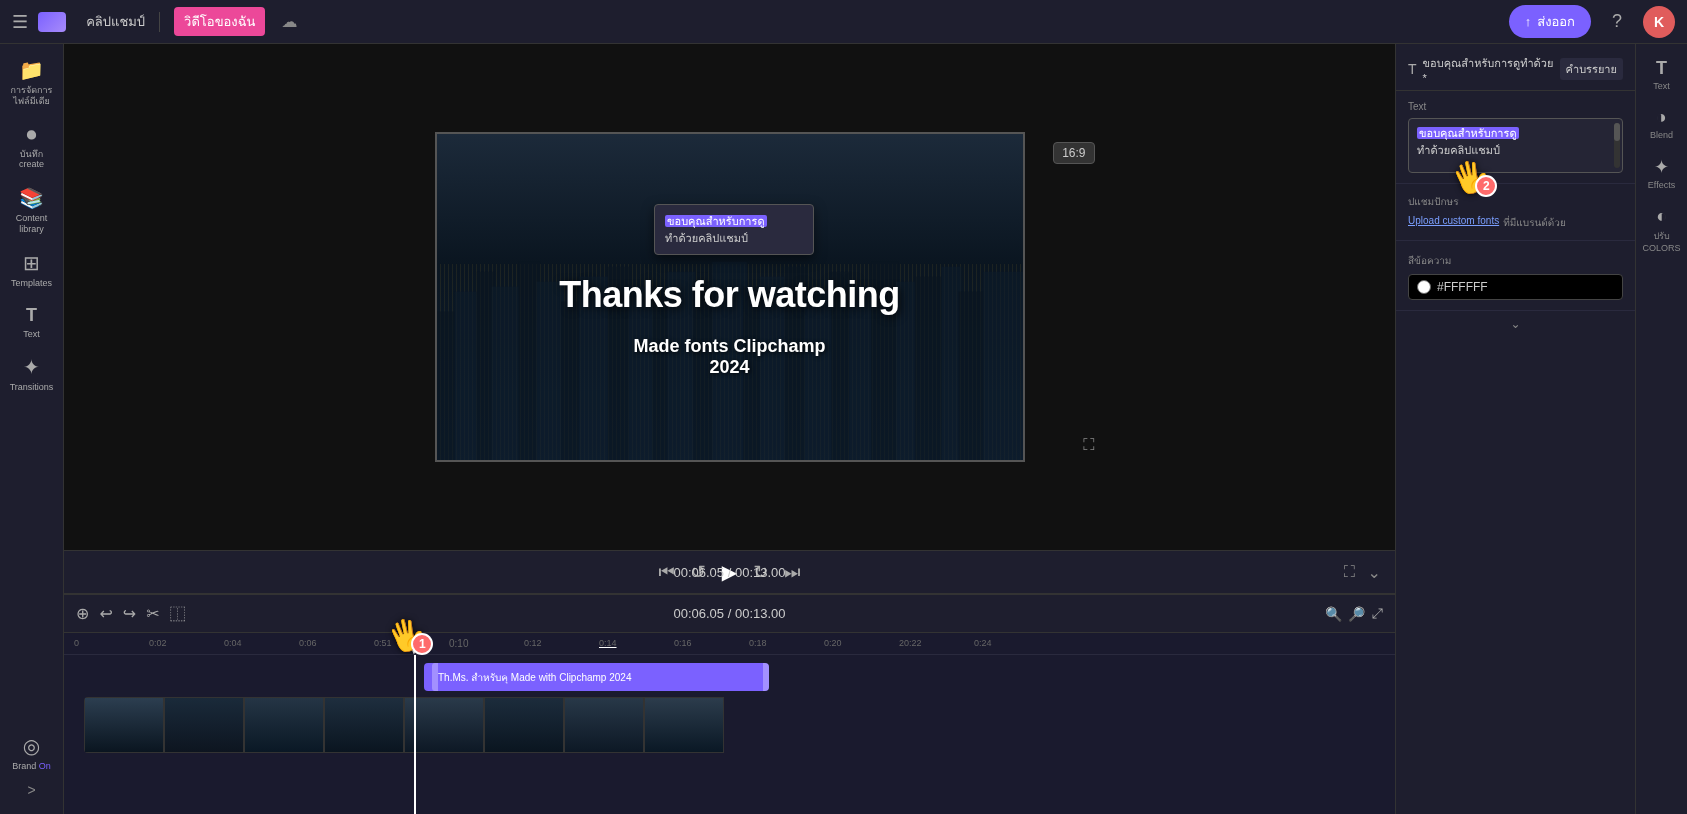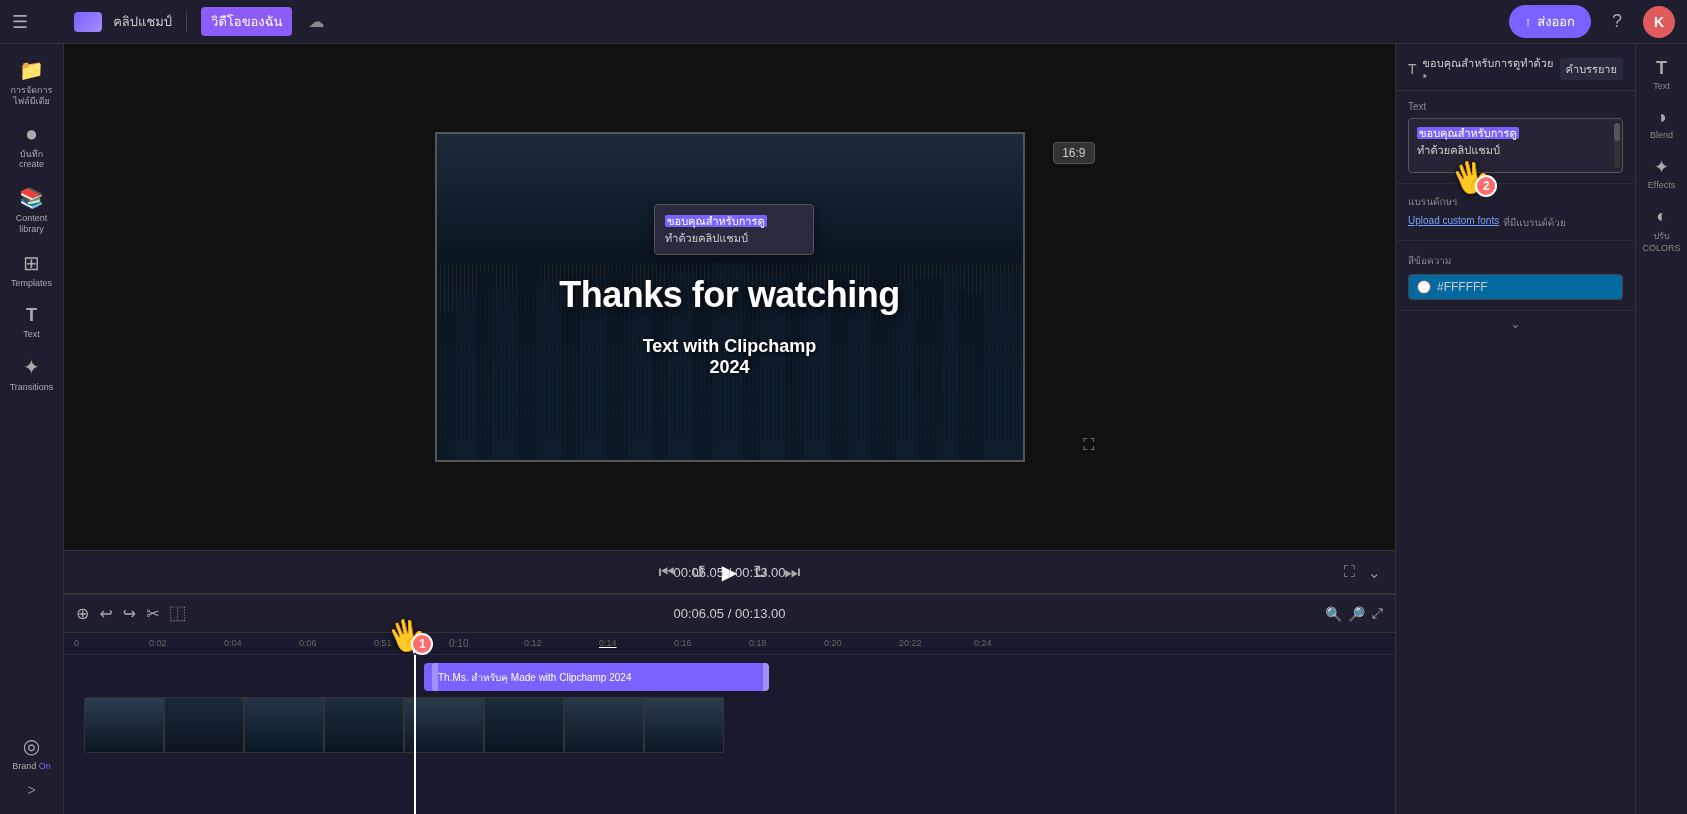--- a/index.html
+++ b/index.html
@@ -1,26 +1,26 @@
 <!DOCTYPE html>
 <html><head>
   <meta charset="utf-8">
   <style>
     * { box-sizing: border-box; margin: 0; padding: 0; }
     body { background: #1a1a2e; color: #fff; font-family: 'Segoe UI', sans-serif; overflow: hidden; width: 1687px; height: 814px; display: flex; flex-direction: column; }
 
     
     .topbar { display: flex; align-items: center; background: #1e1e2e; height: 44px; padding: 0 12px; gap: 10px; border-bottom: 1px solid #333; flex-shrink: 0; }
     .topbar-menu-icon { font-size: 18px; color: #aaa; cursor: pointer; }
-    .topbar-logo { display: flex; align-items: center; gap: 11px; margin-left: 36px; }
+    .topbar-logo { display: flex; align-items: center; gap: 20px; }
     .topbar-logo-icon { width: 28px; height: 20px; background: linear-gradient(135deg, #7b61ff, #a78bfa); border-radius: 4px; }
     .topbar-app-name { font-size: 13px; color: #ccc; }
     .topbar-divider { width: 1px; height: 20px; background: #444; margin: 0 4px; }
     .topbar-tab { font-size: 13px; color: #ccc; padding: 4px 10px; cursor: pointer; border-radius: 4px; }
-    .topbar-tab.active { background: #8b5cf6; color: #fff; }
+    .topbar-tab.active { background: #ec4899; color: #fff; }
     .topbar-cloud-icon { font-size: 16px; color: #888; margin-left: 6px; }
     .topbar-spacer { flex: 1; }
     .topbar-export-btn { background: #7b61ff; color: #fff; border: none; border-radius: 20px; padding: 6px 16px; font-size: 13px; cursor: pointer; display: flex; align-items: center; gap: 6px; }
     .topbar-help-icon { font-size: 18px; color: #aaa; cursor: pointer; width: 32px; height: 32px; display: flex; align-items: center; justify-content: center; }
     .topbar-avatar { width: 32px; height: 32px; background: #e05c5c; border-radius: 50%; display: flex; align-items: center; justify-content: center; font-size: 14px; font-weight: bold; color: #fff; }
 
     
     .main-area { display: flex; flex: 1; overflow: hidden; }
 
     
@@ -84,21 +84,21 @@
     .rp-section-label { font-size: 10px; color: #888; margin-bottom: 6px; }
 
     .rp-font-label { font-size: 10px; color: #888; margin-bottom: 4px; }
     .rp-font-selector { background: #252535; border: 1px solid #444; border-radius: 4px; padding: 5px 8px; font-size: 12px; color: #ccc; width: 100%; cursor: pointer; display: flex; justify-content: space-between; align-items: center; }
     .rp-size-label { font-size: 10px; color: #888; margin-bottom: 6px; margin-top: 8px; }
     .rp-slider-track { height: 4px; background: #333; border-radius: 2px; position: relative; margin: 4px 0 8px; }
     .rp-slider-fill { height: 100%; background: #7b61ff; border-radius: 2px; width: 60%; }
     .rp-slider-thumb { width: 14px; height: 14px; background: #7b61ff; border-radius: 50%; position: absolute; top: -5px; left: 58%; cursor: pointer; }
 
     .rp-color-label { font-size: 10px; color: #888; margin-bottom: 6px; margin-top: 2px; }
-    .rp-color-swatch { display: flex; align-items: center; gap: 6px; background: #0369a1; border: 1px solid #444; border-radius: 4px; padding: 5px 8px; cursor: pointer; }
+    .rp-color-swatch { display: flex; align-items: center; gap: 6px; background: #000000; border: 1px solid #444; border-radius: 4px; padding: 5px 8px; cursor: pointer; }
     .color-circle { width: 14px; height: 14px; border-radius: 50%; border: 1px solid #666; }
     .rp-color-hex { font-size: 12px; color: #ccc; }
     .rp-save-link { font-size: 10px; color: #7b9fff; cursor: pointer; margin-top: 6px; display: inline-block; }
 
     
     .right-icon-bar { width: 52px; background: #1e1e2e; border-left: 1px solid #333; display: flex; flex-direction: column; align-items: center; padding: 8px 0; gap: 4px; flex-shrink: 0; }
     .rib-item { display: flex; flex-direction: column; align-items: center; gap: 2px; padding: 6px 4px; cursor: pointer; border-radius: 4px; width: 46px; }
     .rib-icon { font-size: 18px; color: #aaa; }
     .rib-label { font-size: 9px; color: #888; text-align: center; }
   </style>
@@ -189,21 +189,21 @@
             <rect x="415" y="55" width="25" height="175" fill="#0d1b2a"></rect>
             <rect x="437" y="30" width="28" height="200" fill="#0a1520"></rect>
             <rect x="462" y="50" width="22" height="180" fill="#0d1b2a"></rect>
             <rect x="481" y="45" width="30" height="185" fill="#0a1520"></rect>
             <rect x="508" y="35" width="20" height="195" fill="#0d1b2a"></rect>
             <rect x="525" y="60" width="28" height="170" fill="#0a1520"></rect>
             <rect x="550" y="40" width="40" height="190" fill="#0d1b2a"></rect>
           </svg>
           <div class="video-title">Thanks for watching</div>
           <div class="video-subtitle">
-            <div>Text with Clipchamp</div>
+            <div>Made fonts Clipchamp</div>
             <div>2024</div>
           </div>
         </div>
         <div class="preview-ratio">16:9</div>
         <div class="preview-fullscreen">⛶</div>
       </div>
 
       <div style="position:absolute;top:160px;left:590px;background:#2a2a3e;border:1px solid #555;border-radius:4px;padding:8px 10px;width:160px;z-index:20;box-shadow:0 4px 12px rgba(0,0,0,0.5);">
         <div style="font-size:11px;color:#ccc;line-height:1.5;">
           <span style="background:#7b61ff;color:#fff;border-radius:2px;padding:0 2px;">ขอบคุณสำหรับการดู</span><br>
@@ -342,21 +342,21 @@
           <span>ทำด้วยคลิปแชมป์</span>
         </div>
 
         <div style="position:absolute;right:2px;top:4px;bottom:4px;width:6px;background:#333;border-radius:3px;">
           <div style="height:40%;background:#555;border-radius:3px;"></div>
         </div>
       </div>
     </div>
 
     <div class="rp-section">
-      <div class="rp-font-label">แบรนดักษร</div>
+      <div class="rp-font-label">ปแชมปักษร</div>
       <div style="display:flex;gap:4px;margin-top:6px;">
         <span style="font-size:10px;color:#7b9fff;cursor:pointer;text-decoration:underline;">Upload custom fonts</span>
         <span style="font-size:10px;color:#888;">ที่มีแบรนด์ด้วย</span>
       </div>
     </div>
 
 
     <div class="rp-section">
       <div class="rp-color-label">สีข้อความ</div>
       <div class="rp-color-swatch">

